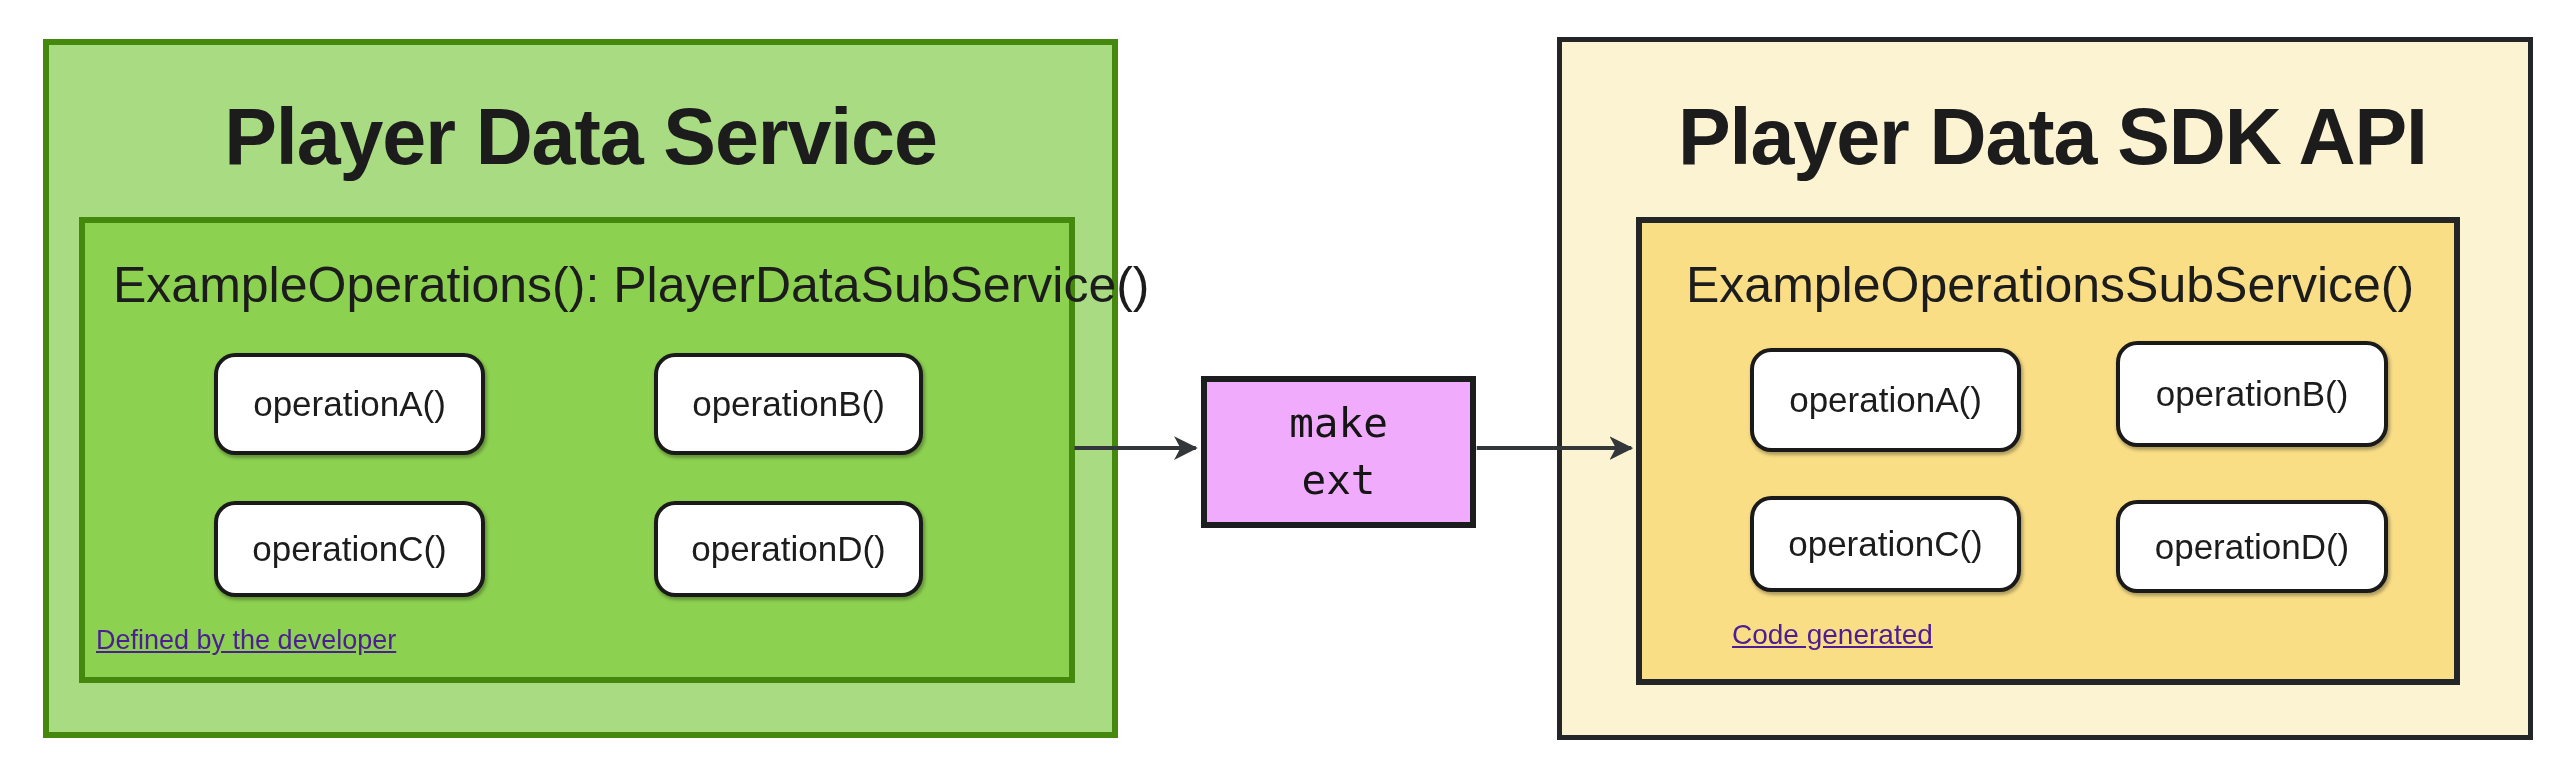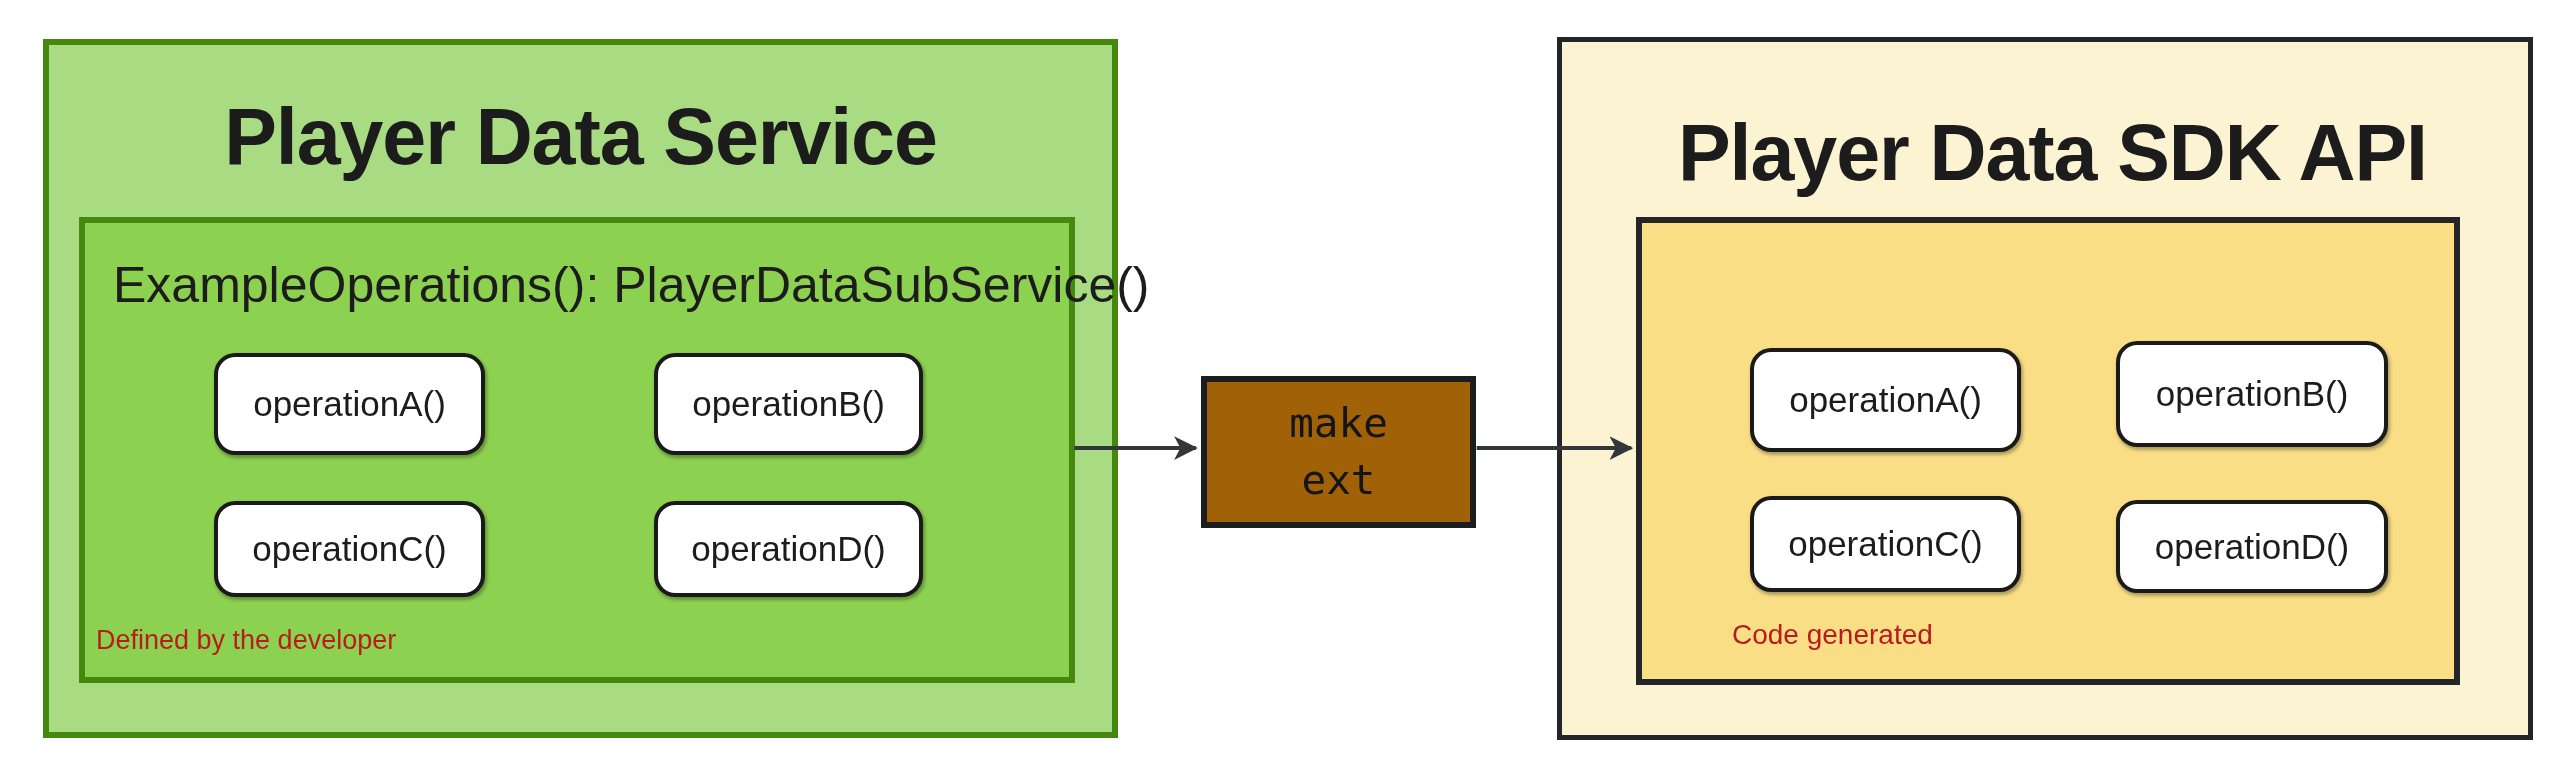--- a/index.html
+++ b/index.html
@@ -15,45 +15,45 @@
 
   
   .outer-yellow{left:1557px;top:37px;width:976px;height:703px;
     background:var(--yellow-outer,#FBF3D2);border:5.6px solid var(--dark-border,#232527);}
   .inner-yellow{left:1636px;top:217px;width:824px;height:468px;
     background:var(--yellow-inner,#F9DE86);border:6.2px solid var(--dark-border,#232527);}
 
   .panel-title{font-weight:bold;font-size:79px;line-height:1;letter-spacing:-1.1px;
     color:var(--text-dark,#1C1C1C);text-align:center;}
   .title-left{left:43px;top:97px;width:1075px;}
-  .title-right{left:1557px;top:113px;width:976px;padding-left:15px;}
+  .title-right{left:1557px;top:97px;width:976px;padding-left:15px;}
 
   .sub-header{font-size:50px;line-height:1.1;color:var(--text-dark,#1C1C1C);white-space:nowrap;}
   .header-left{left:113px;top:258px;}
   .header-right{left:1686px;top:258px;}
 
   .op-chip{background:var(--chip-fill,#FFFFFF);border:4px solid #1A1A1A;border-radius:21.4px;
     display:flex;align-items:center;justify-content:center;
     font-size:35px;color:var(--text-dark,#1C1C1C);
     box-shadow:1.7px 2.8px 3.4px rgba(0,0,0,0.30);}
   .chip-la{left:214px; top:353px;width:271px;height:102px;}
   .chip-lb{left:654px;top:353px;width:269px;height:102px;}
   .chip-lc{left:214px; top:501px;width:271px;height:96px;}
   .chip-ld{left:654px;top:501px;width:269px;height:96px;}
   .chip-ra{left:1750px;top:348px;width:271px;height:104px;}
   .chip-rb{left:2116px;top:341px;width:272px;height:106px;}
   .chip-rc{left:1750px;top:496px;width:271px;height:96px;}
   .chip-rd{left:2116px;top:500px;width:272px;height:93px;}
 
-  .caption{font-size:27px;line-height:1.15;color:#b91c1c;white-space:nowrap;}
+  .caption{font-size:27px;line-height:1.15;color:#4c1d95;white-space:nowrap;text-decoration:underline;}
   .caption-left{left:96px;top:625px;}
   .caption-right{left:1732px;top:619px;font-size:28px;}
 
   
-  .make-ext{left:1201px;top:376px;width:275px;height:152px;background:#a16207;
+  .make-ext{left:1201px;top:376px;width:275px;height:152px;background:#f0abfc;
     border:6.2px solid #1B1D1F;display:flex;flex-direction:column;
     align-items:center;justify-content:center;
     font-family:"DejaVu Sans Mono",monospace;font-size:41px;line-height:1.38;
     color:#151515;}
 
   
   svg.arrows{position:absolute;left:0;top:0;width:2576px;height:772px;pointer-events:none;}
   .arrow-line{stroke:var(--arrow,#34373A);stroke-width:7px;}
   .arrow-head{fill:var(--arrow,#34373A);}
 </style>
@@ -77,20 +77,21 @@
 
   <div class="abs make-ext">
     <span>make</span>
     <span>ext</span>
   </div>
 
   <div class="abs outer-yellow"></div>
   <div class="abs panel-title title-right">Player Data SDK API</div>
 
   <div class="abs inner-yellow"></div>
+  <div class="abs sub-header header-right">ExampleOperationsSubService()</div>
 
   <div class="abs op-chip chip-ra">operationA()</div>
   <div class="abs op-chip chip-rb">operationB()</div>
   <div class="abs op-chip chip-rc">operationC()</div>
   <div class="abs op-chip chip-rd">operationD()</div>
 
   <div class="abs caption caption-right">Code generated</div>
 
   <svg class="arrows" viewBox="0 0 4567 1368" xmlns="http://www.w3.org/2000/svg">
     <defs>

